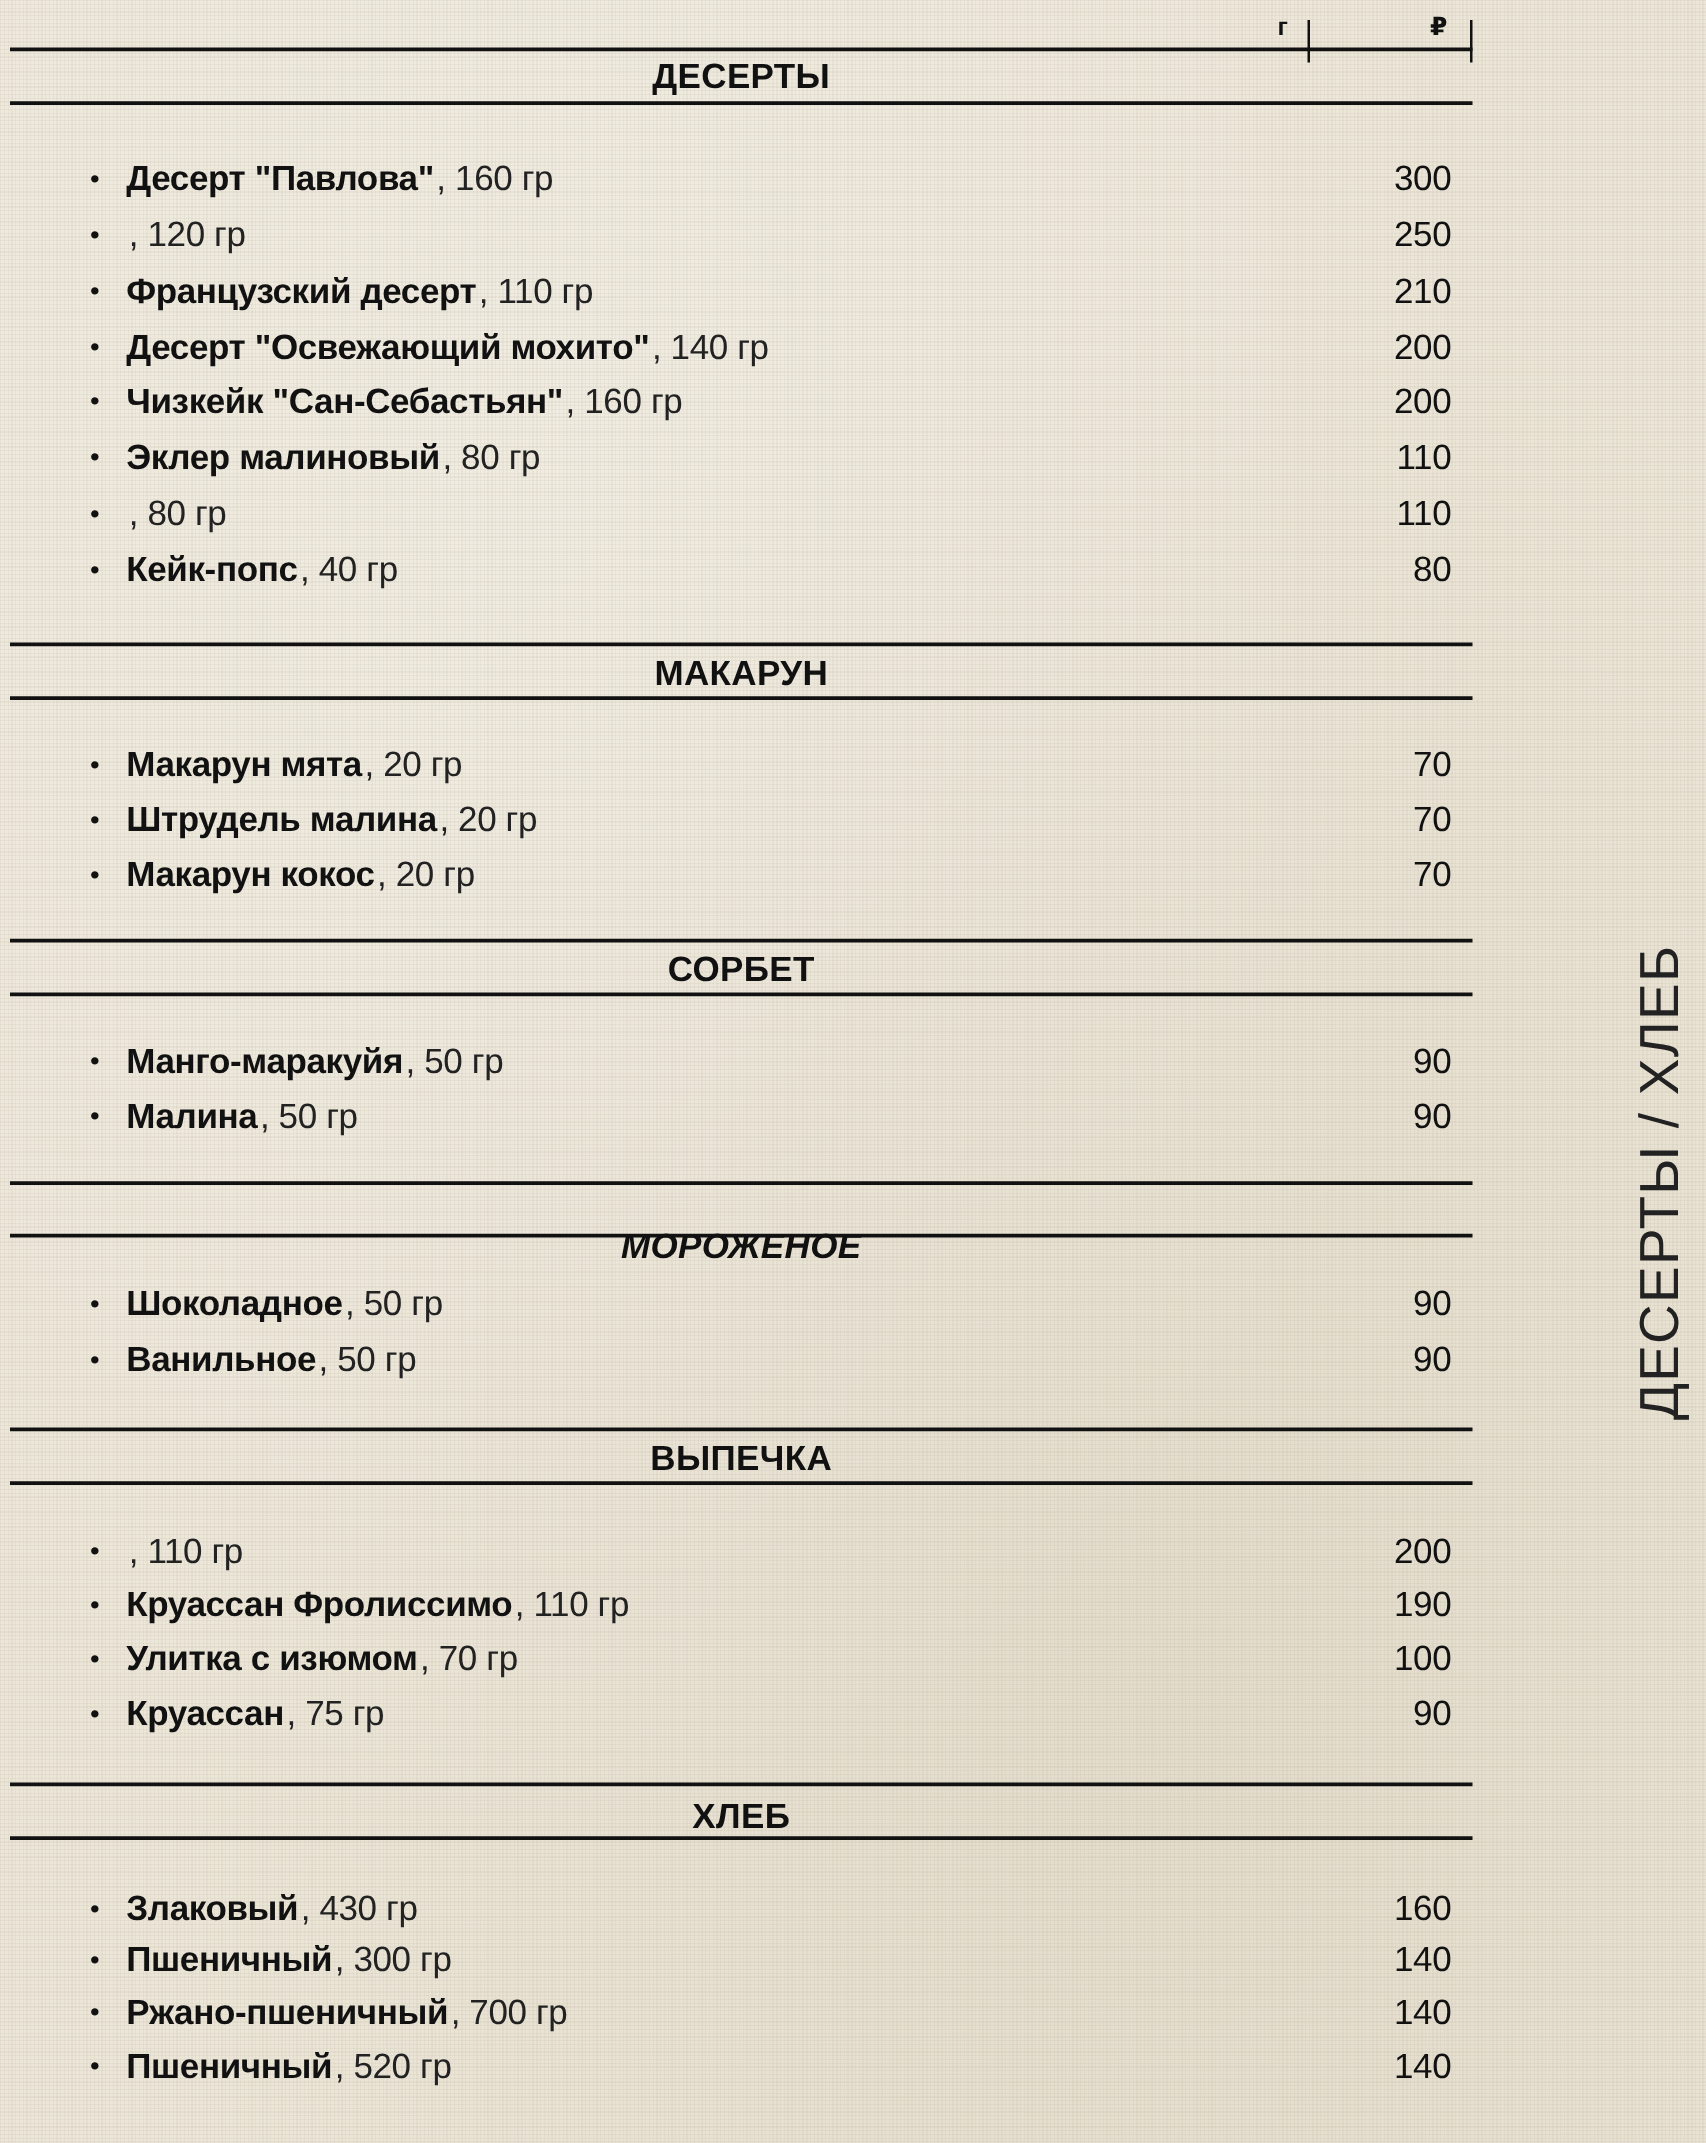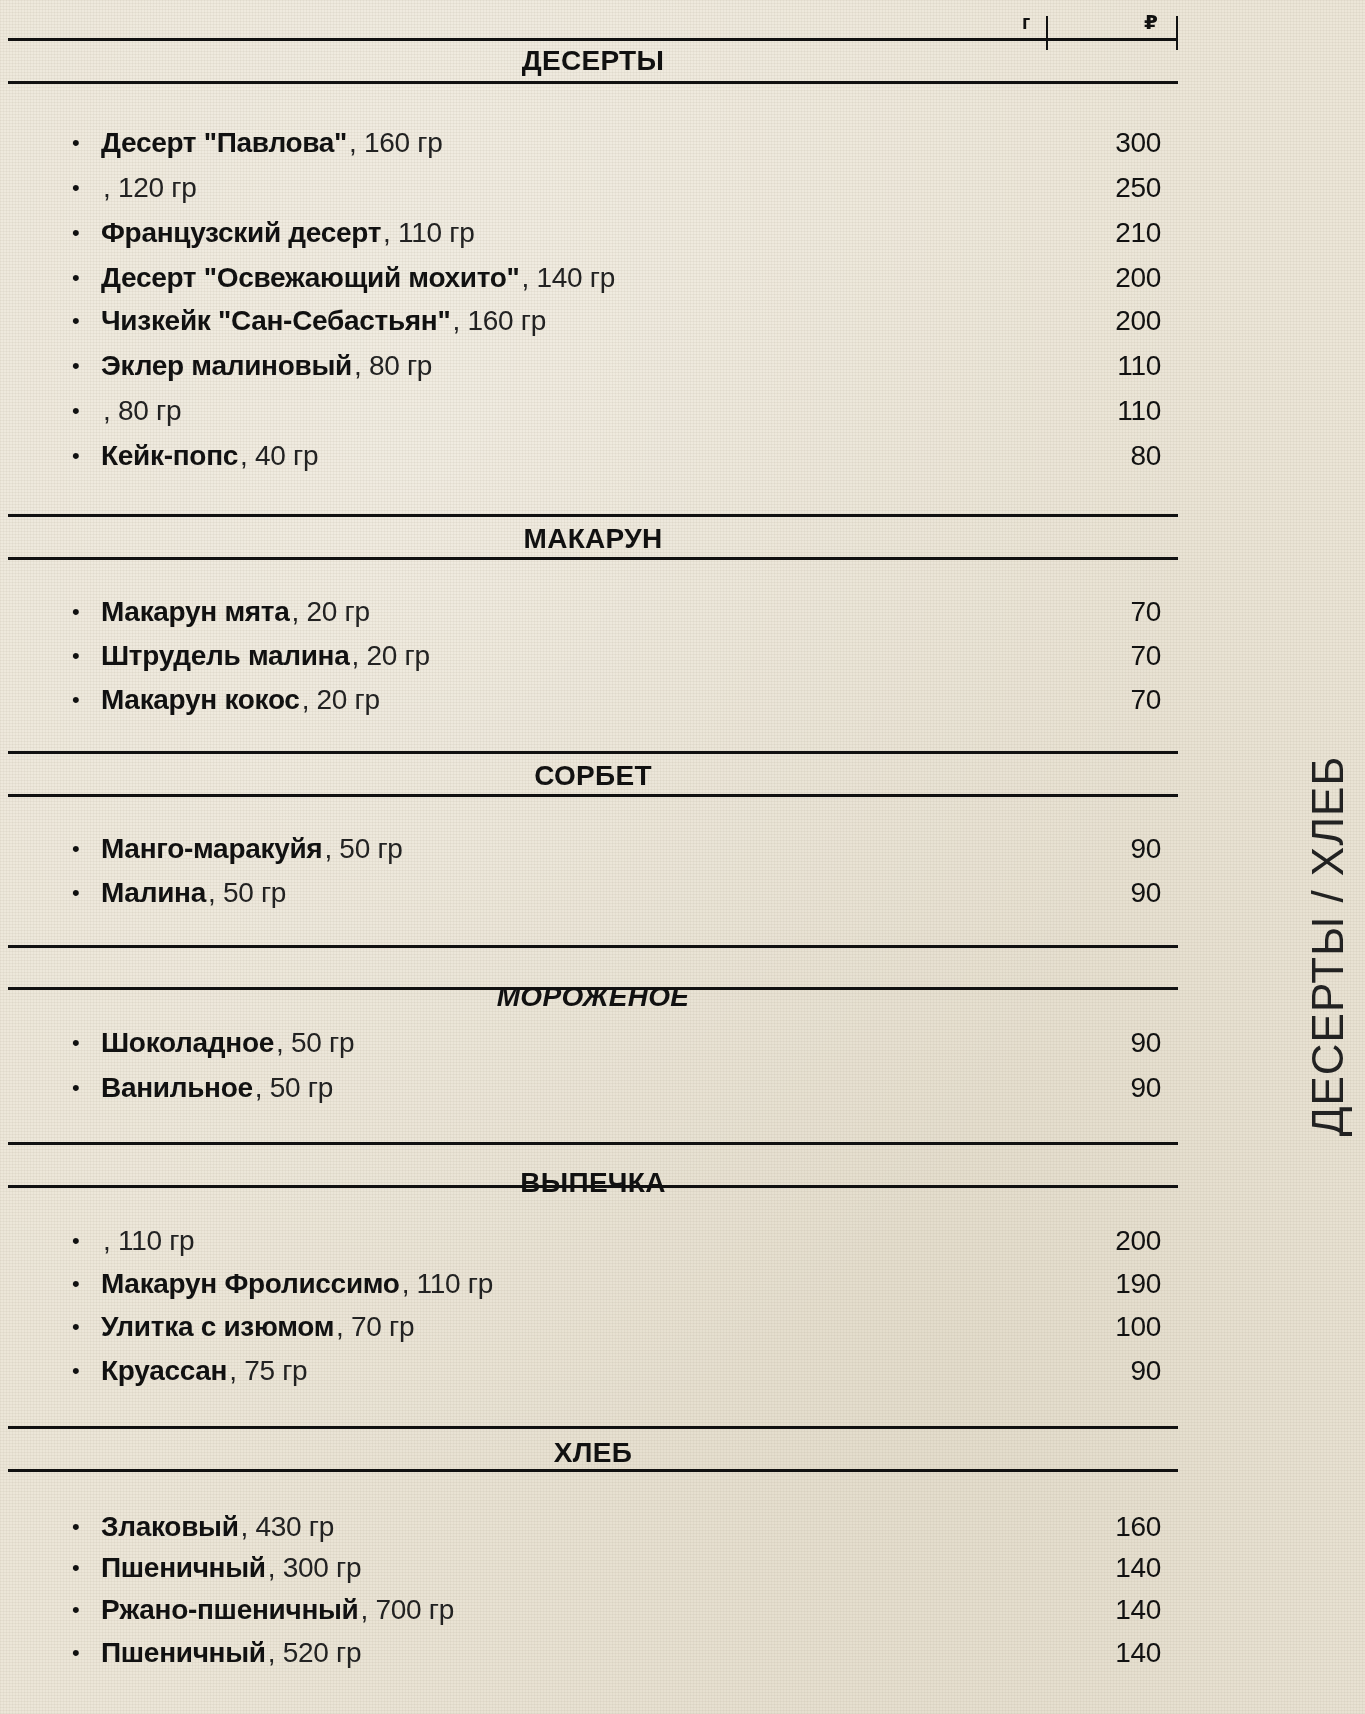--- a/index.html
+++ b/index.html
@@ -145,31 +145,31 @@
     <span class="price">90</span>
   </div>
 <div class="item" style="top:1069px;">
     <span class="bullet">•</span>
     <span class="name">Ванильное</span>
     <span class="weight">, 50 гр</span>
     <span class="price">90</span>
   </div>
 
 <div class="hline" style="top:1142px;"></div>
-<div class="section-title" style="top:1150px;margin-top:16px;">ВЫПЕЧКА</div>
+<div class="section-title" style="top:1150px;">ВЫПЕЧКА</div>
 <div class="hline" style="top:1185px;"></div>
 
 <div class="item" style="top:1222px;">
     <span class="bullet">•</span>
     <span class="weight">, 110 гр</span>
     <span class="price">200</span>
   </div>
 <div class="item" style="top:1265px;">
     <span class="bullet">•</span>
-    <span class="name">Макарун Фролиссимо</span>
+    <span class="name">Круассан Фролиссимо</span>
     <span class="weight">, 110 гр</span>
     <span class="price">190</span>
   </div>
 <div class="item" style="top:1308px;">
     <span class="bullet">•</span>
     <span class="name">Улитка с изюмом</span>
     <span class="weight">, 70 гр</span>
     <span class="price">100</span>
   </div>
 <div class="item" style="top:1352px;">

